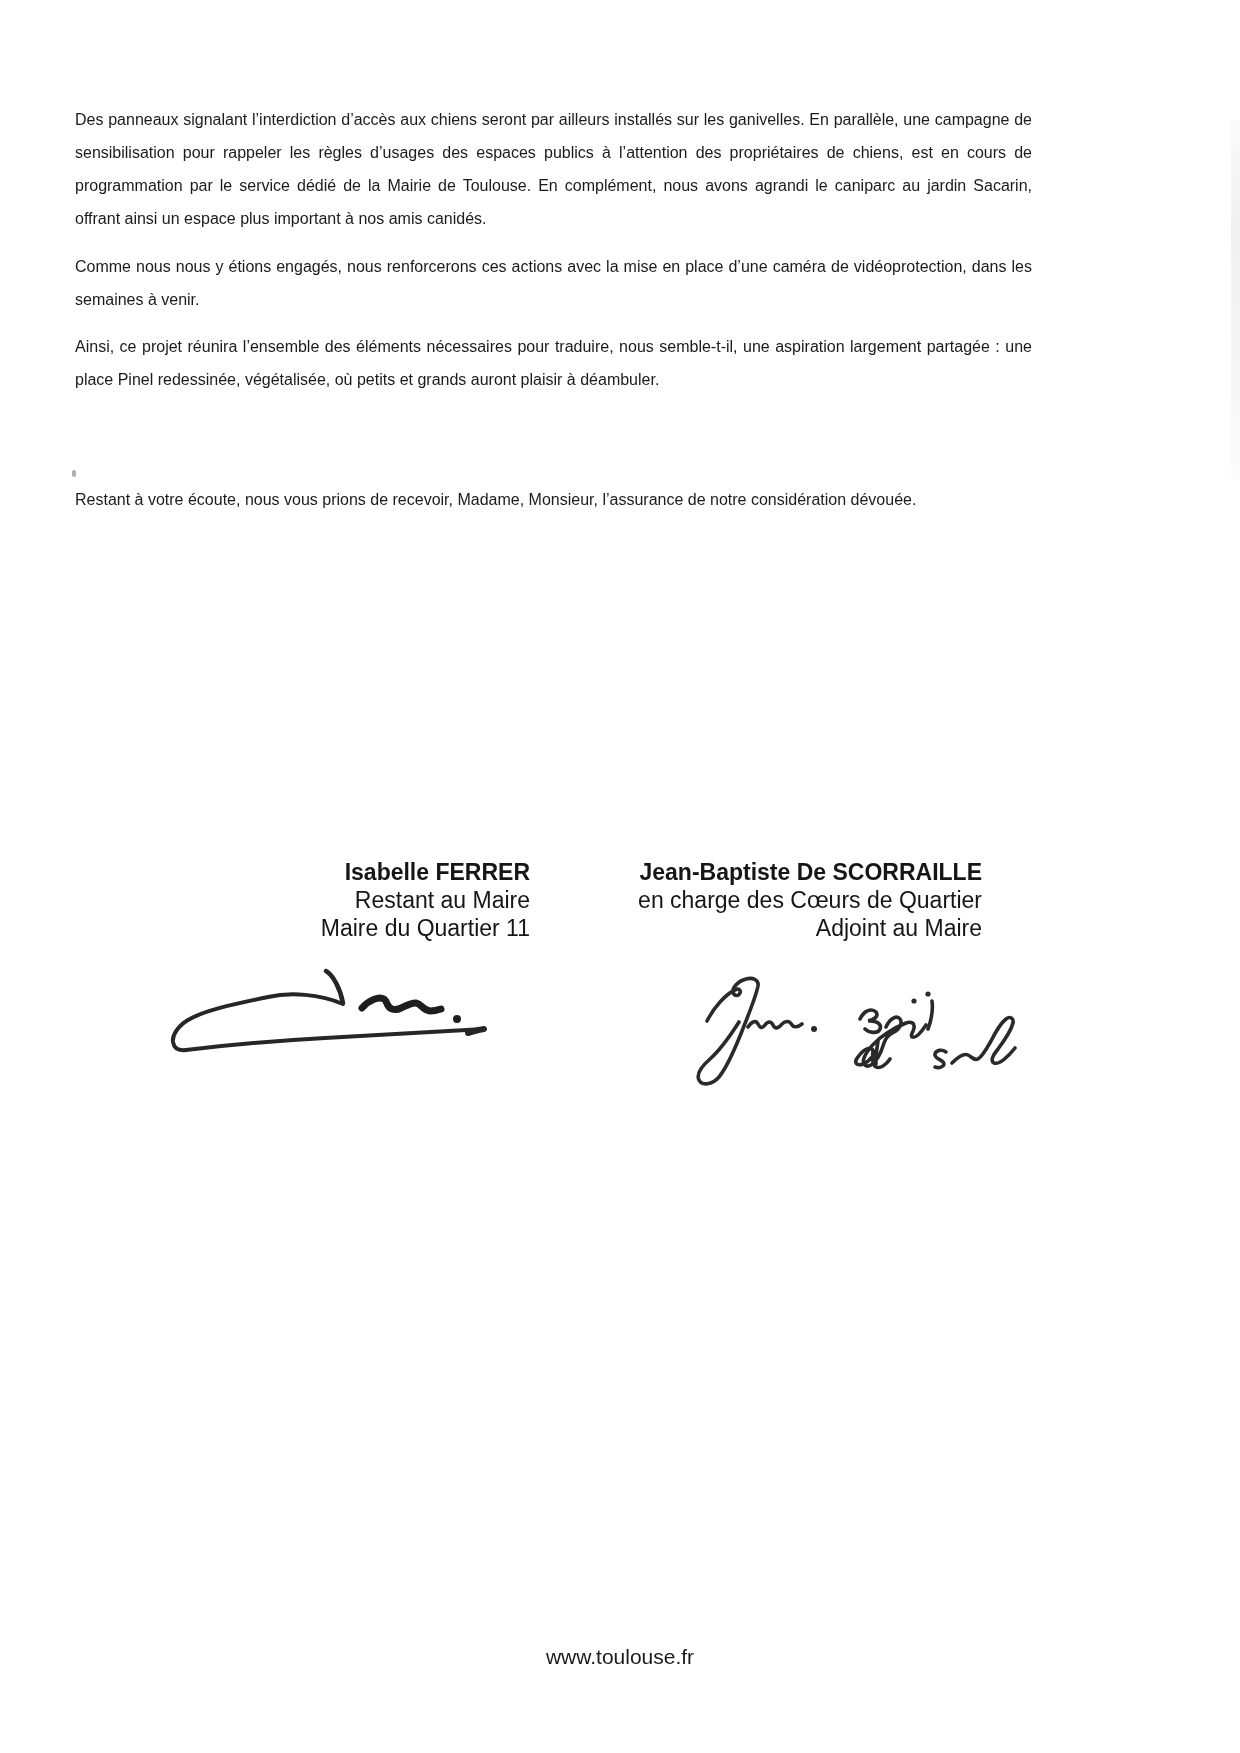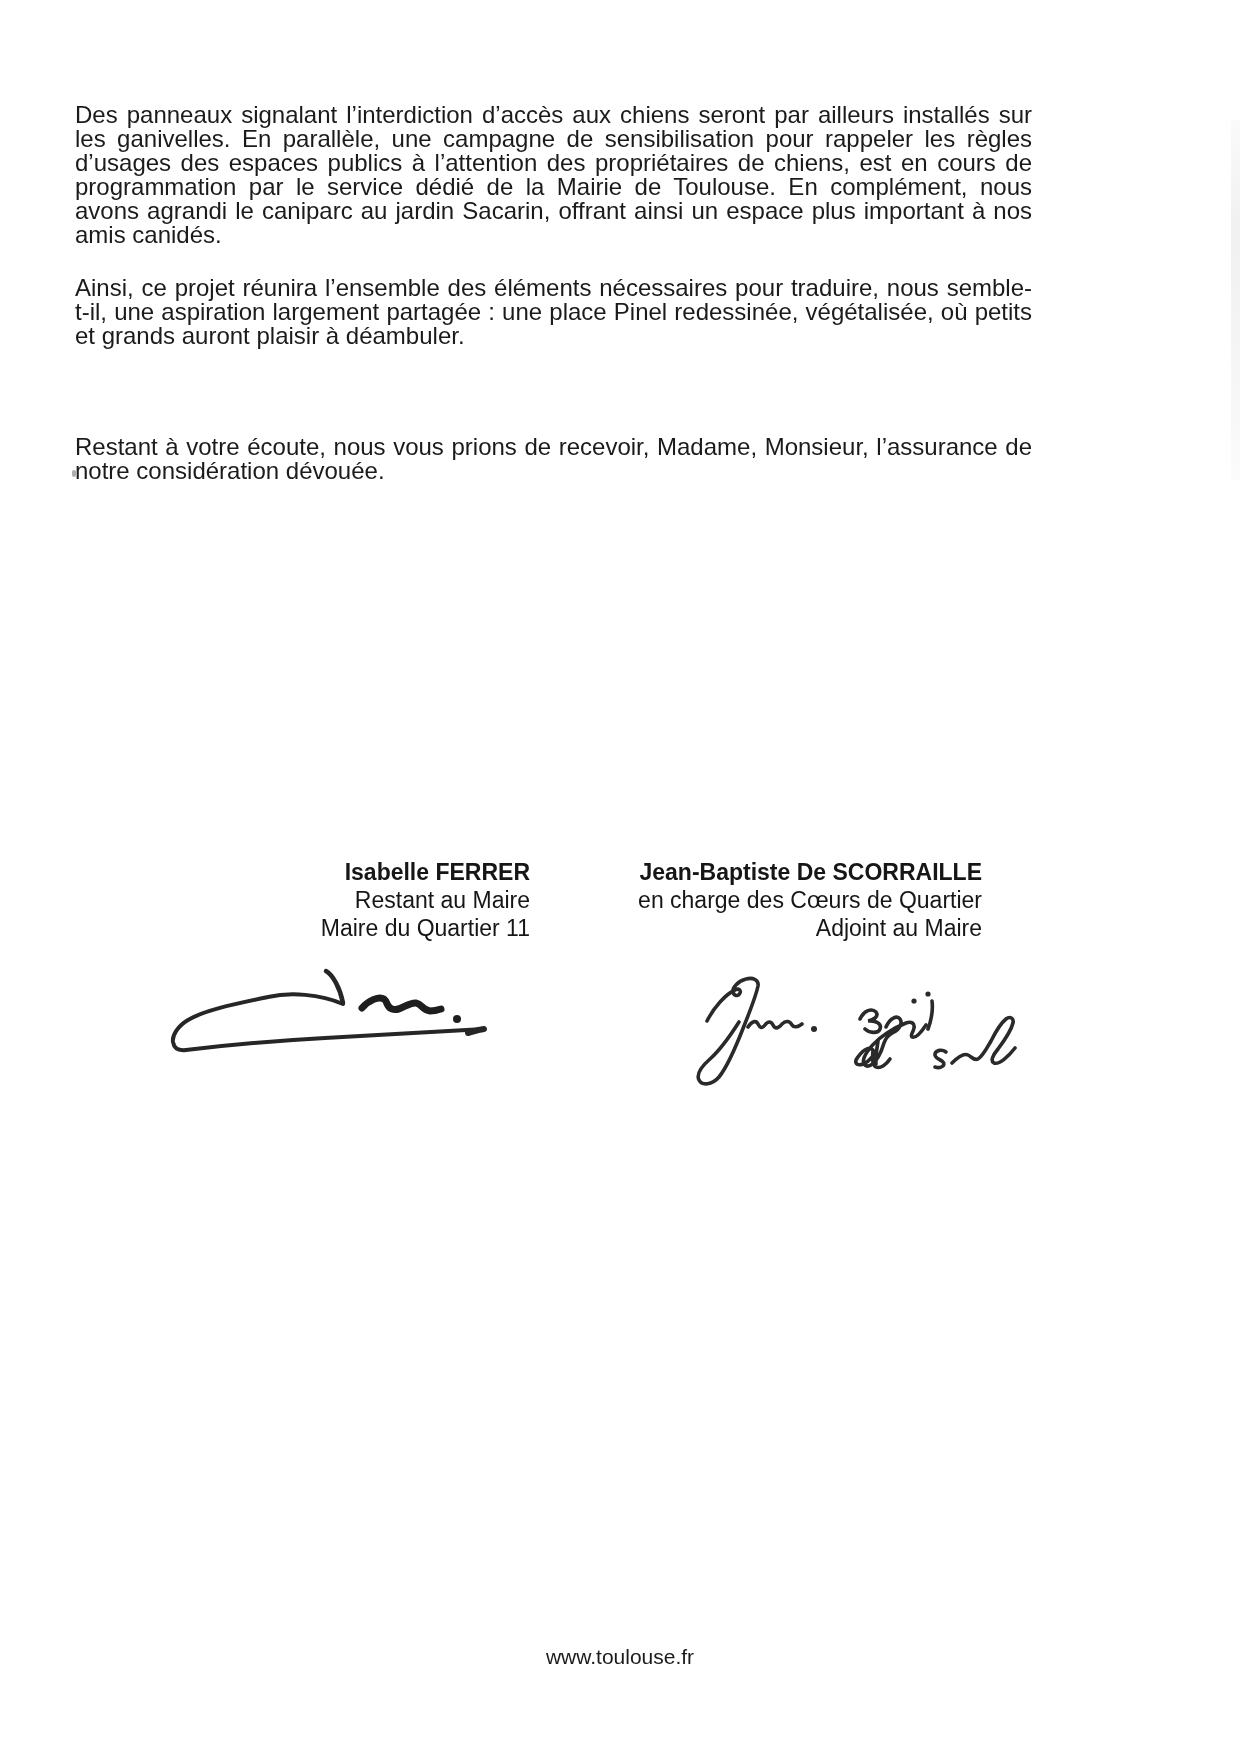--- a/index.html
+++ b/index.html
@@ -15,28 +15,28 @@
     font-family: "Liberation Sans", "DejaVu Sans", sans-serif;
     color: #1c1c1c;
     overflow: hidden;
   }
   
   .letter-body {
     position: absolute;
     left: 75px;
     top: 103px;
     width: 957px;
-    font-size: 24px;
-    line-height: 24px;
+    font-size: 16px;
+    line-height: 33px;
     text-align: justify;
     color: #1b1b1b;
   }
   .letter-body p { margin: 0; }
   .letter-body p.p2 { margin-top: 15px; }
-  .letter-body p.p3 { margin-top: 29px; }
+  .letter-body p.p3 { margin-top: 14px; }
   .letter-body p.p4 { margin-top: 87px; }
 
   
   .stray-dot {
     position: absolute;
     left: 72px;
     top: 470px;
     width: 4px;
     height: 7px;
     background: #9a9a9a;
@@ -87,20 +87,21 @@
     opacity: .9;
   }
 </style>
 </head>
 <body>
 
 <div class="page">
 
   <div class="letter-body">
     <p class="p1">Des panneaux signalant l’interdiction d’accès aux chiens seront par ailleurs installés sur les ganivelles. En parallèle, une campagne de sensibilisation pour rappeler les règles d’usages des espaces publics à l’attention des propriétaires de chiens, est en cours de programmation par le service dédié de la Mairie de Toulouse. En complément, nous avons agrandi le caniparc au jardin Sacarin, offrant ainsi un espace plus important à nos amis canidés.</p>
+    <p class="p2">Comme nous nous y étions engagés, nous renforcerons ces actions avec la mise en place d’une caméra de vidéoprotection, dans les semaines à venir.</p>
     <p class="p3">Ainsi, ce projet réunira l’ensemble des éléments nécessaires pour traduire, nous semble-t-il, une aspiration largement partagée : une place Pinel redessinée, végétalisée, où petits et grands auront plaisir à déambuler.</p>
     <p class="p4">Restant à votre écoute, nous vous prions de recevoir, Madame, Monsieur, l’assurance de notre considération dévouée.</p>
   </div>
 
   <div class="stray-dot"></div>
 
   <div class="sig-block sig-left">
     <div class="sig-name">Isabelle FERRER</div>
     <div>Restant au Maire</div>
     <div>Maire du Quartier 11</div>

